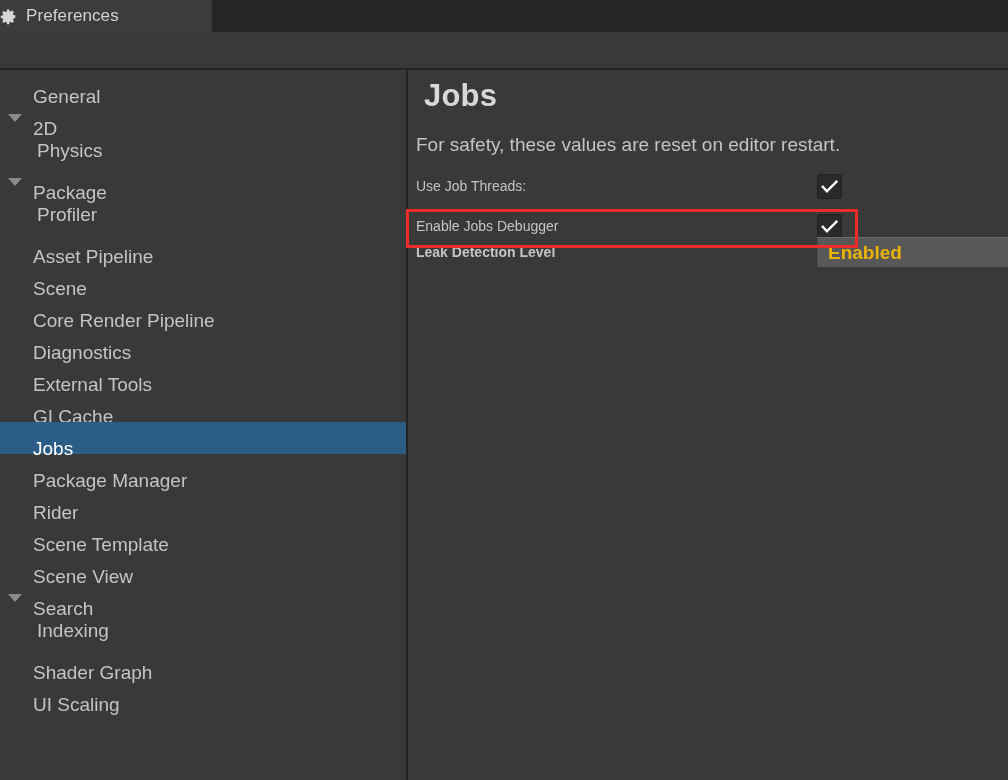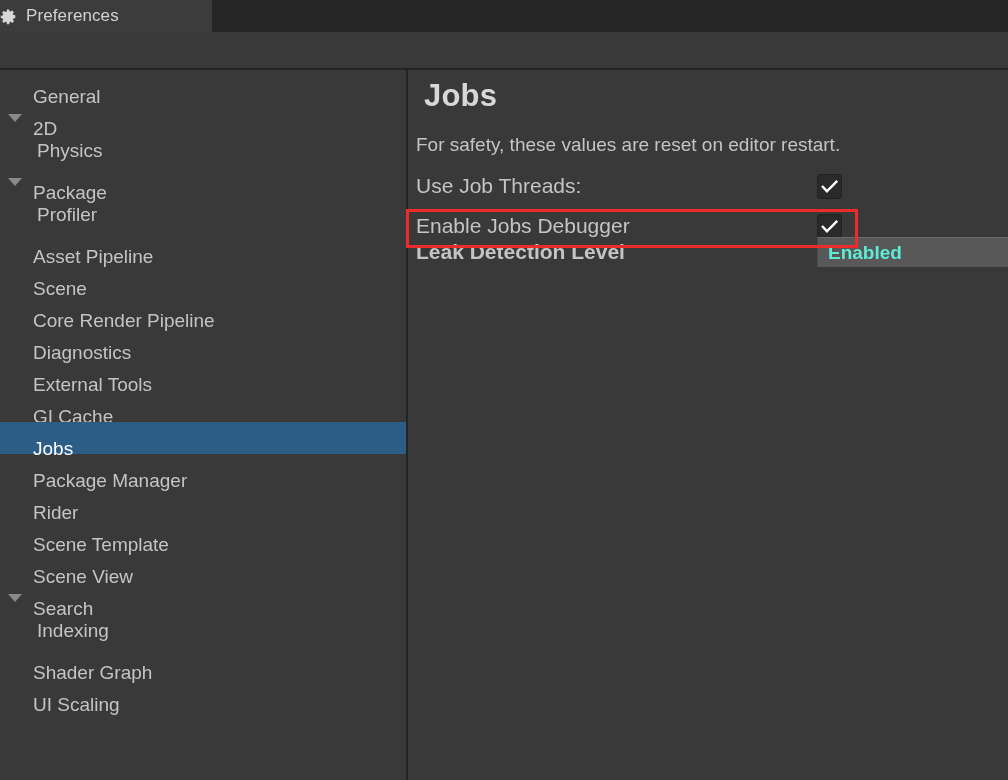--- a/index.html
+++ b/index.html
@@ -155,21 +155,21 @@
     position: absolute;
     left: 0;
     width: 600px;
     height: 36px;
     display: flex;
     align-items: center;
   }
   .row-label {
     position: absolute;
     left: 8px;
-    font-size: 21px;
+    font-size: 14px;
     color: #c4c4c4;
     white-space: nowrap;
   }
   .row-1 { top: 98px; }
   .row-2 { top: 138px; }
   .row-3 { top: 164px; font-weight: bold; }
 
   
   .checkbox {
     position: absolute;
@@ -200,21 +200,21 @@
     background: #585858;
     border-top: 1px solid #6a6a6a;
     border-left: 1px solid #4c4c4c;
     box-sizing: border-box;
     display: flex;
     align-items: center;
     padding-left: 10px;
   }
   .dropdown-value {
     font-size: 19px;
-    color: #5eead4;
+    color: #eab308;
     white-space: nowrap;
   }
 
   
   .annotation-box {
     position: absolute;
     left: 406px;
     top: 139px;
     width: 452px;
     height: 39px;

